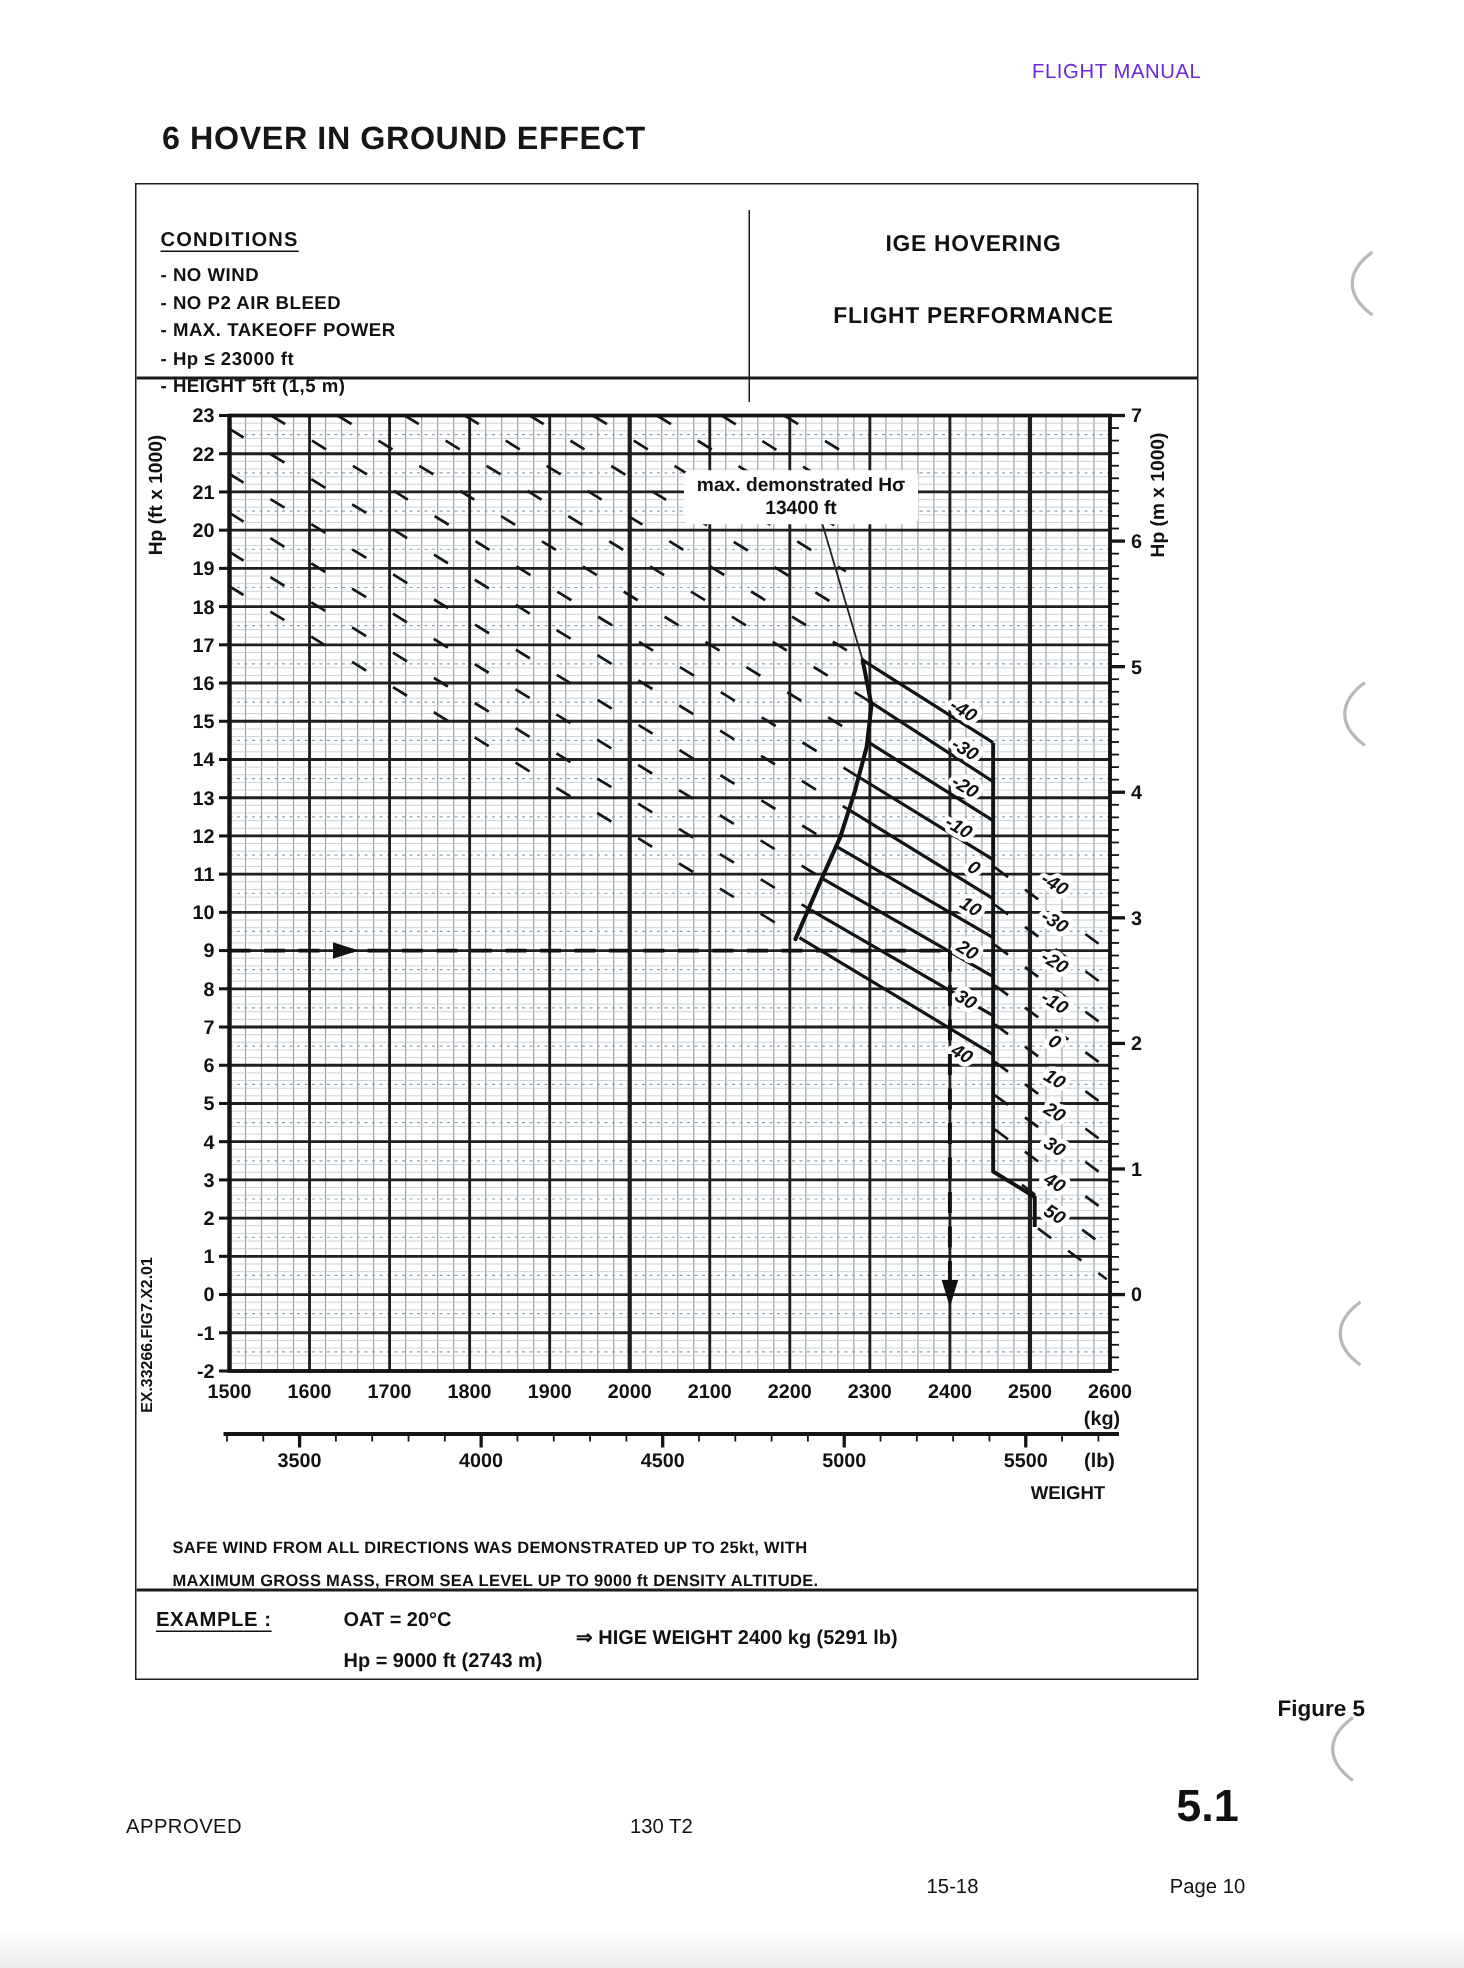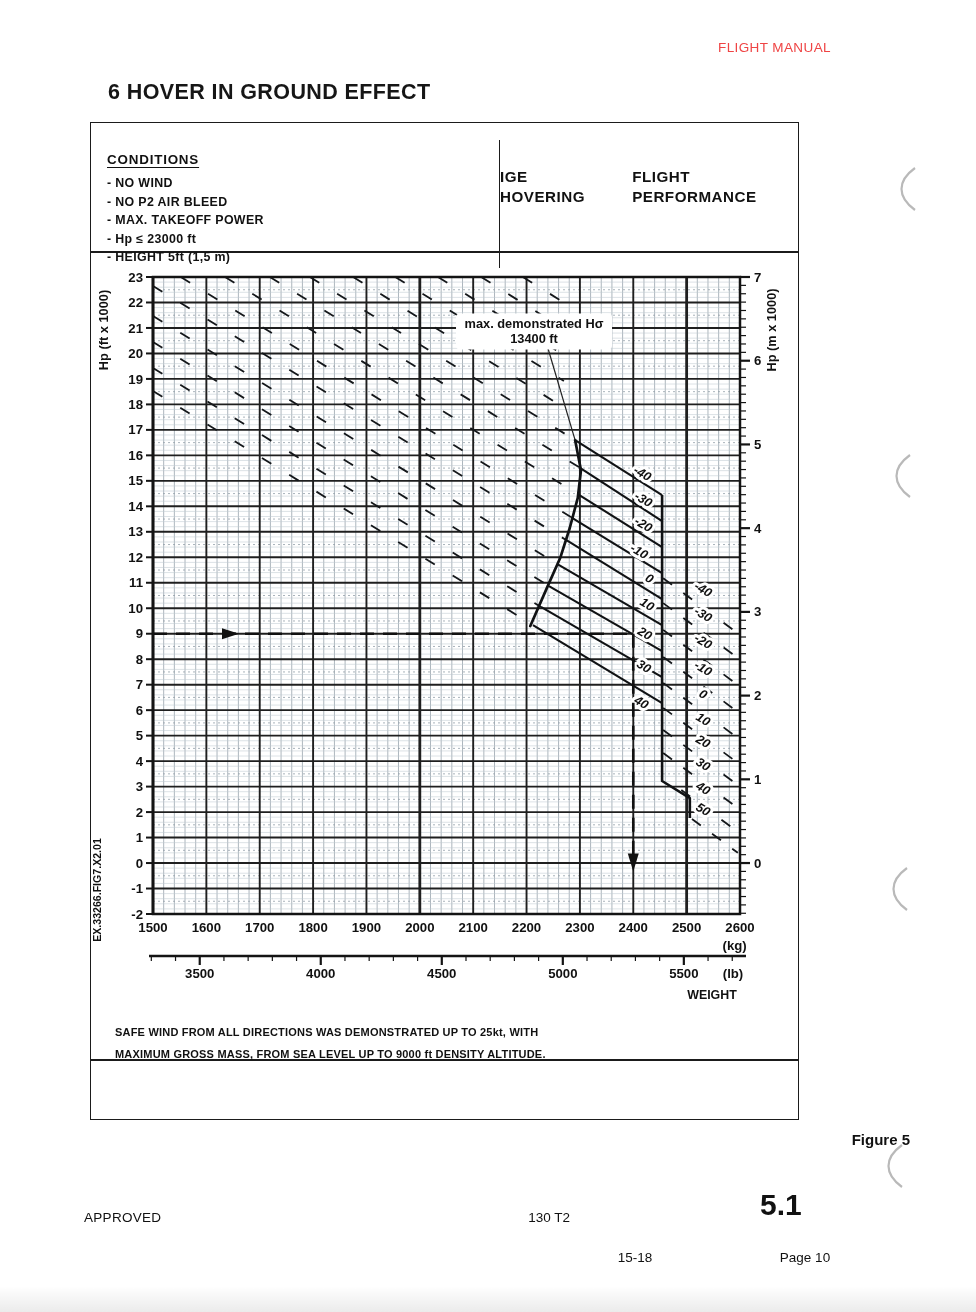--- a/index.html
+++ b/index.html
@@ -1,40 +1,40 @@
 <!DOCTYPE html>
 <html><head>
 <meta charset="utf-8">
 <style>
   html,body{margin:0;padding:0;}
   body{
     width:976px;height:1312px;position:relative;background:#ffffff;
     font-family:"Liberation Sans", sans-serif;color:#111;overflow:hidden;
   }
   .abs{position:absolute;}
-  .header-right{top:40px;left:718px;width:180px;font-size:13.5px;letter-spacing:.4px;color:#ef4444;}
+  .header-right{top:40px;left:688px;width:180px;font-size:13.5px;letter-spacing:.4px;color:#6d28d9;}
   .page-title{top:80px;left:88px;font-size:21.5px;font-weight:bold;letter-spacing:.4px;color:#161616;margin-left:20px;}
   .figure-box{top:122px;left:90px;width:709px;height:998px;border:1.7px solid #1b1b1b;box-sizing:border-box;}
   .cond-row{position:absolute;top:0;left:0;right:0;height:128px;border-bottom:2px solid #1b1b1b;}
   .cond-cell{position:absolute;top:17px;left:0;width:409px;height:128px;padding:12px 0 0 16px;box-sizing:border-box;border-right:1.6px solid #1b1b1b;}
   .cond-title{font-size:13.4px;font-weight:bold;letter-spacing:.8px;text-decoration:underline;text-underline-offset:3px;margin-bottom:7px;}
   .cond-item{font-size:12.4px;font-weight:bold;letter-spacing:.35px;line-height:18.6px;white-space:pre;}
-  .chart-head{position:absolute;top:0;left:409px;right:0;height:128px;display:flex;flex-direction:row;align-items:center;justify-content:center;gap:28px;}
+  .chart-head{position:absolute;top:0;left:409px;right:0;height:128px;display:flex;flex-direction:column;align-items:center;justify-content:center;gap:28px;}
   .chart-head div{font-size:15.2px;font-weight:bold;letter-spacing:.5px;line-height:20px;}
   .notes-row{position:absolute;left:0;right:0;top:884px;height:54px;border-bottom:2px solid #1b1b1b;padding:14px 20px 0 24px;box-sizing:border-box;}
   .notes-row div{font-size:11px;font-weight:600;letter-spacing:.2px;line-height:22px;}
   .example-row{position:absolute;left:0;right:0;top:938px;bottom:0;}
   .example-label{position:absolute;left:13px;top:11px;font-size:13.5px;font-weight:bold;letter-spacing:.4px;text-decoration:underline;text-underline-offset:3px;}
   .example-oat{position:absolute;left:138px;top:11px;font-size:13.3px;font-weight:600;}
   .example-hp{position:absolute;left:138px;top:38px;font-size:13.3px;font-weight:600;}
   .example-result{position:absolute;left:293px;top:23px;font-size:13.3px;font-weight:600;}
   .figure-caption{top:1131px;left:0;width:910px;text-align:right;font-size:15px;font-weight:bold;}
   .footer-approved{top:1210px;left:84px;font-size:13.5px;letter-spacing:.3px;}
-  .footer-model{top:1210px;left:430px;width:140px;text-align:right;font-size:13.5px;}
-  .footer-section{top:1188px;left:760px;width:90px;font-size:30px;font-weight:bold;}
+  .footer-model{top:1210px;left:420px;width:140px;text-align:left;font-size:13.5px;}
+  .footer-section{top:1188px;left:760px;width:90px;text-align:center;font-size:30px;font-weight:bold;}
   .footer-docref{top:1250px;left:590px;width:90px;text-align:center;font-size:13.5px;}
   .footer-page{top:1250px;left:755px;width:100px;text-align:center;font-size:13.5px;}
   .bottom-shade{left:0;top:1286px;width:976px;height:26px;background:linear-gradient(180deg,rgba(0,0,0,0) 0%,rgba(0,0,0,.08) 100%);}
   svg text{font-family:"Liberation Sans", sans-serif;}
 </style>
 </head>
 <body>
 
 <div class="abs header-right">FLIGHT MANUAL</div>
 <div class="abs page-title">6 HOVER IN GROUND EFFECT</div>
@@ -53,20 +53,26 @@
       <div>IGE HOVERING</div>
       <div>FLIGHT PERFORMANCE</div>
     </div>
   </div>
 
   <div class="notes-row">
     <div>SAFE WIND FROM ALL DIRECTIONS WAS DEMONSTRATED UP TO 25kt, WITH</div>
     <div>MAXIMUM GROSS MASS, FROM SEA LEVEL UP TO 9000 ft DENSITY ALTITUDE.</div>
   </div>
 
+  <div class="example-row">
+    <div class="example-label">EXAMPLE :</div>
+    <div class="example-oat">OAT = 20°C</div>
+    <div class="example-hp">Hp = 9000 ft (2743 m)</div>
+    <div class="example-result">⇒  HIGE WEIGHT 2400 kg (5291 lb)</div>
+  </div>
 </div>
 
 <div class="abs figure-caption">Figure 5</div>
 
 <div class="abs footer-approved">APPROVED</div>
 <div class="abs footer-model">130 T2</div>
 <div class="abs footer-section">5.1</div>
 <div class="abs footer-docref">15-18</div>
 <div class="abs footer-page">Page 10</div>
 

